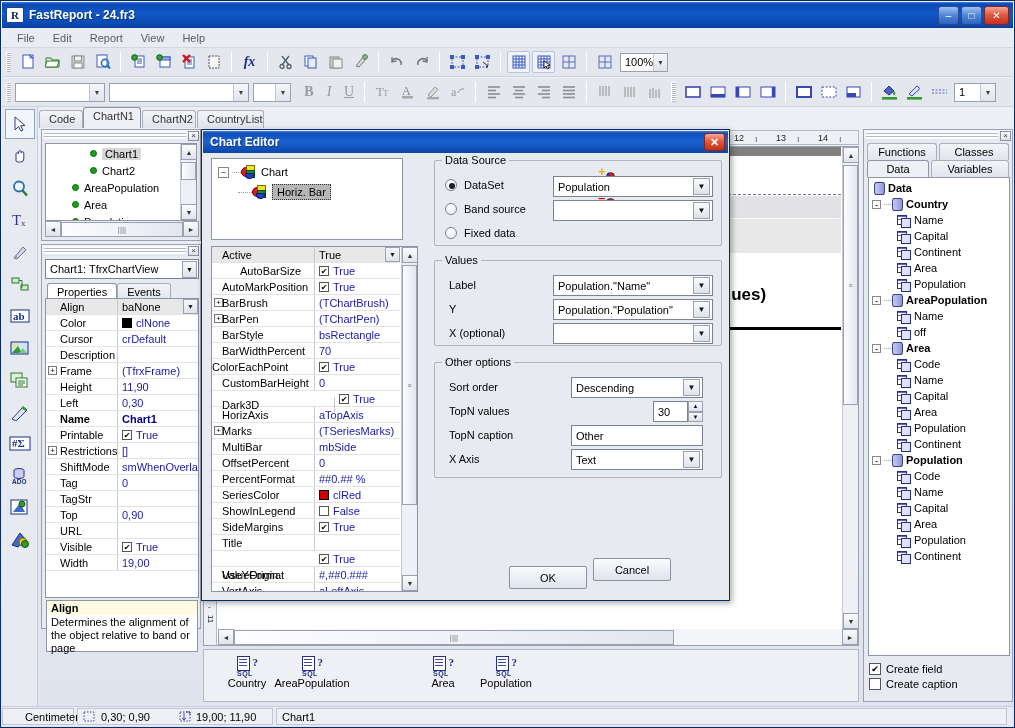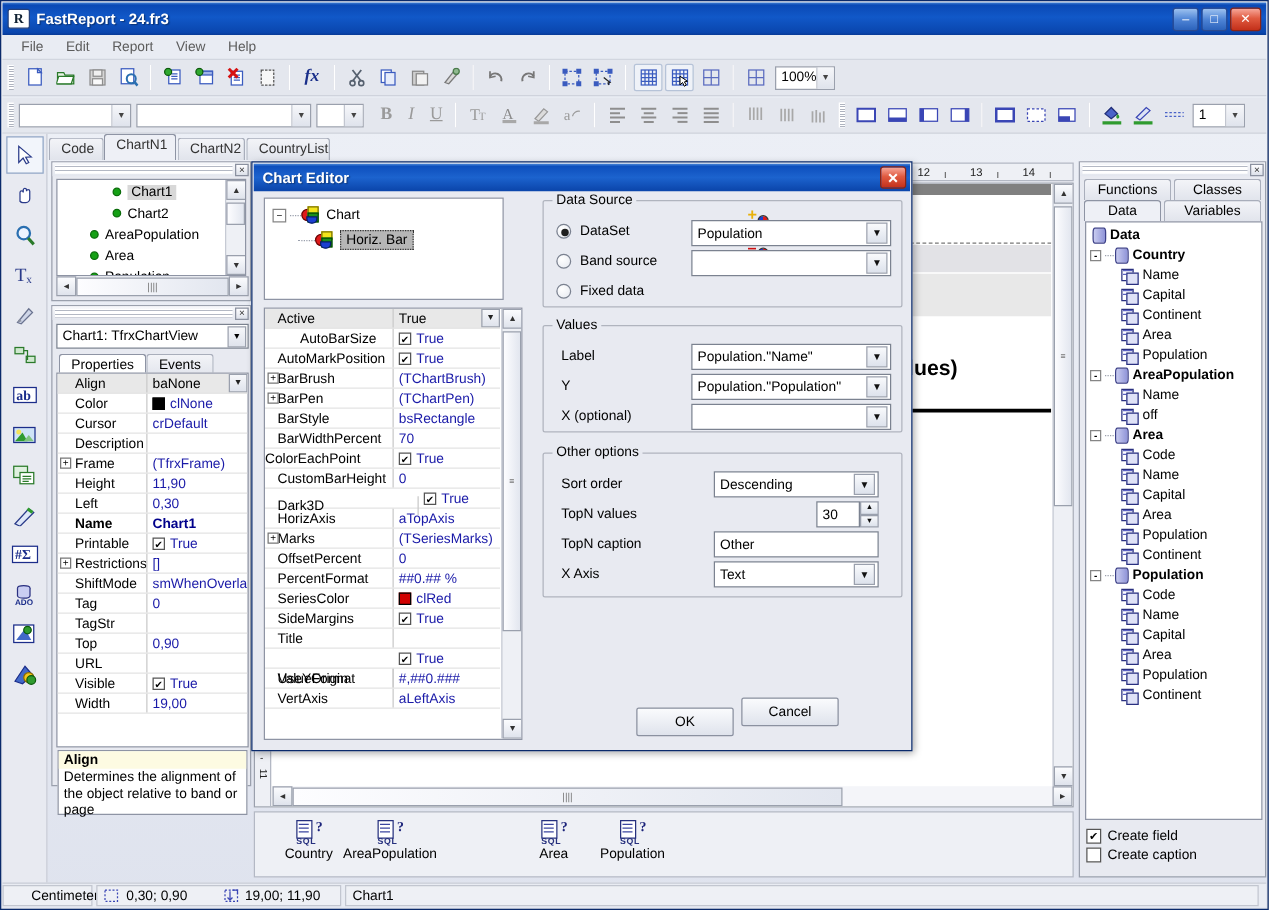--- a/index.html
+++ b/index.html
@@ -1290,39 +1290,50 @@
           <div class="gval">aTopAxis</div>
           </div>
 
         <div class="grow">
           <div class="gname" style="width:103px;padding-left:10px;">
             <span class="gexp">+</span>
             <span>Marks</span></div>
           <div class="gval">(TSeriesMarks)</div>
           </div>
 
+        <div class="grow">
+          <div class="gname" style="width:103px;padding-left:10px;">MultiBar</div>
+          <div class="gval">mbSide</div>
+          </div>
 
         <div class="grow">
           <div class="gname" style="width:103px;padding-left:10px;">OffsetPercent</div>
           <div class="gval">0</div>
           </div>
 
         <div class="grow">
           <div class="gname" style="width:103px;padding-left:10px;">PercentFormat</div>
           <div class="gval">##0.## %</div>
           </div>
 
         <div class="grow">
           <div class="gname" style="width:103px;padding-left:10px;">SeriesColor</div>
           <div class="gval">
             <span class="swatch" style="background:#d00000;"></span>
             <span>clRed</span>
             </div>
           </div>
 
+        <div class="grow">
+          <div class="gname" style="width:103px;padding-left:10px;">ShowInLegend</div>
+          <div class="gval">
+            <span class="chk"></span>
+            <span>False</span>
+            </div>
+          </div>
 
         <div class="grow">
           <div class="gname" style="width:103px;padding-left:10px;">SideMargins</div>
           <div class="gval">
             <span class="chk">✔</span>
             <span>True</span>
             </div>
           </div>
 
         <div class="grow">

